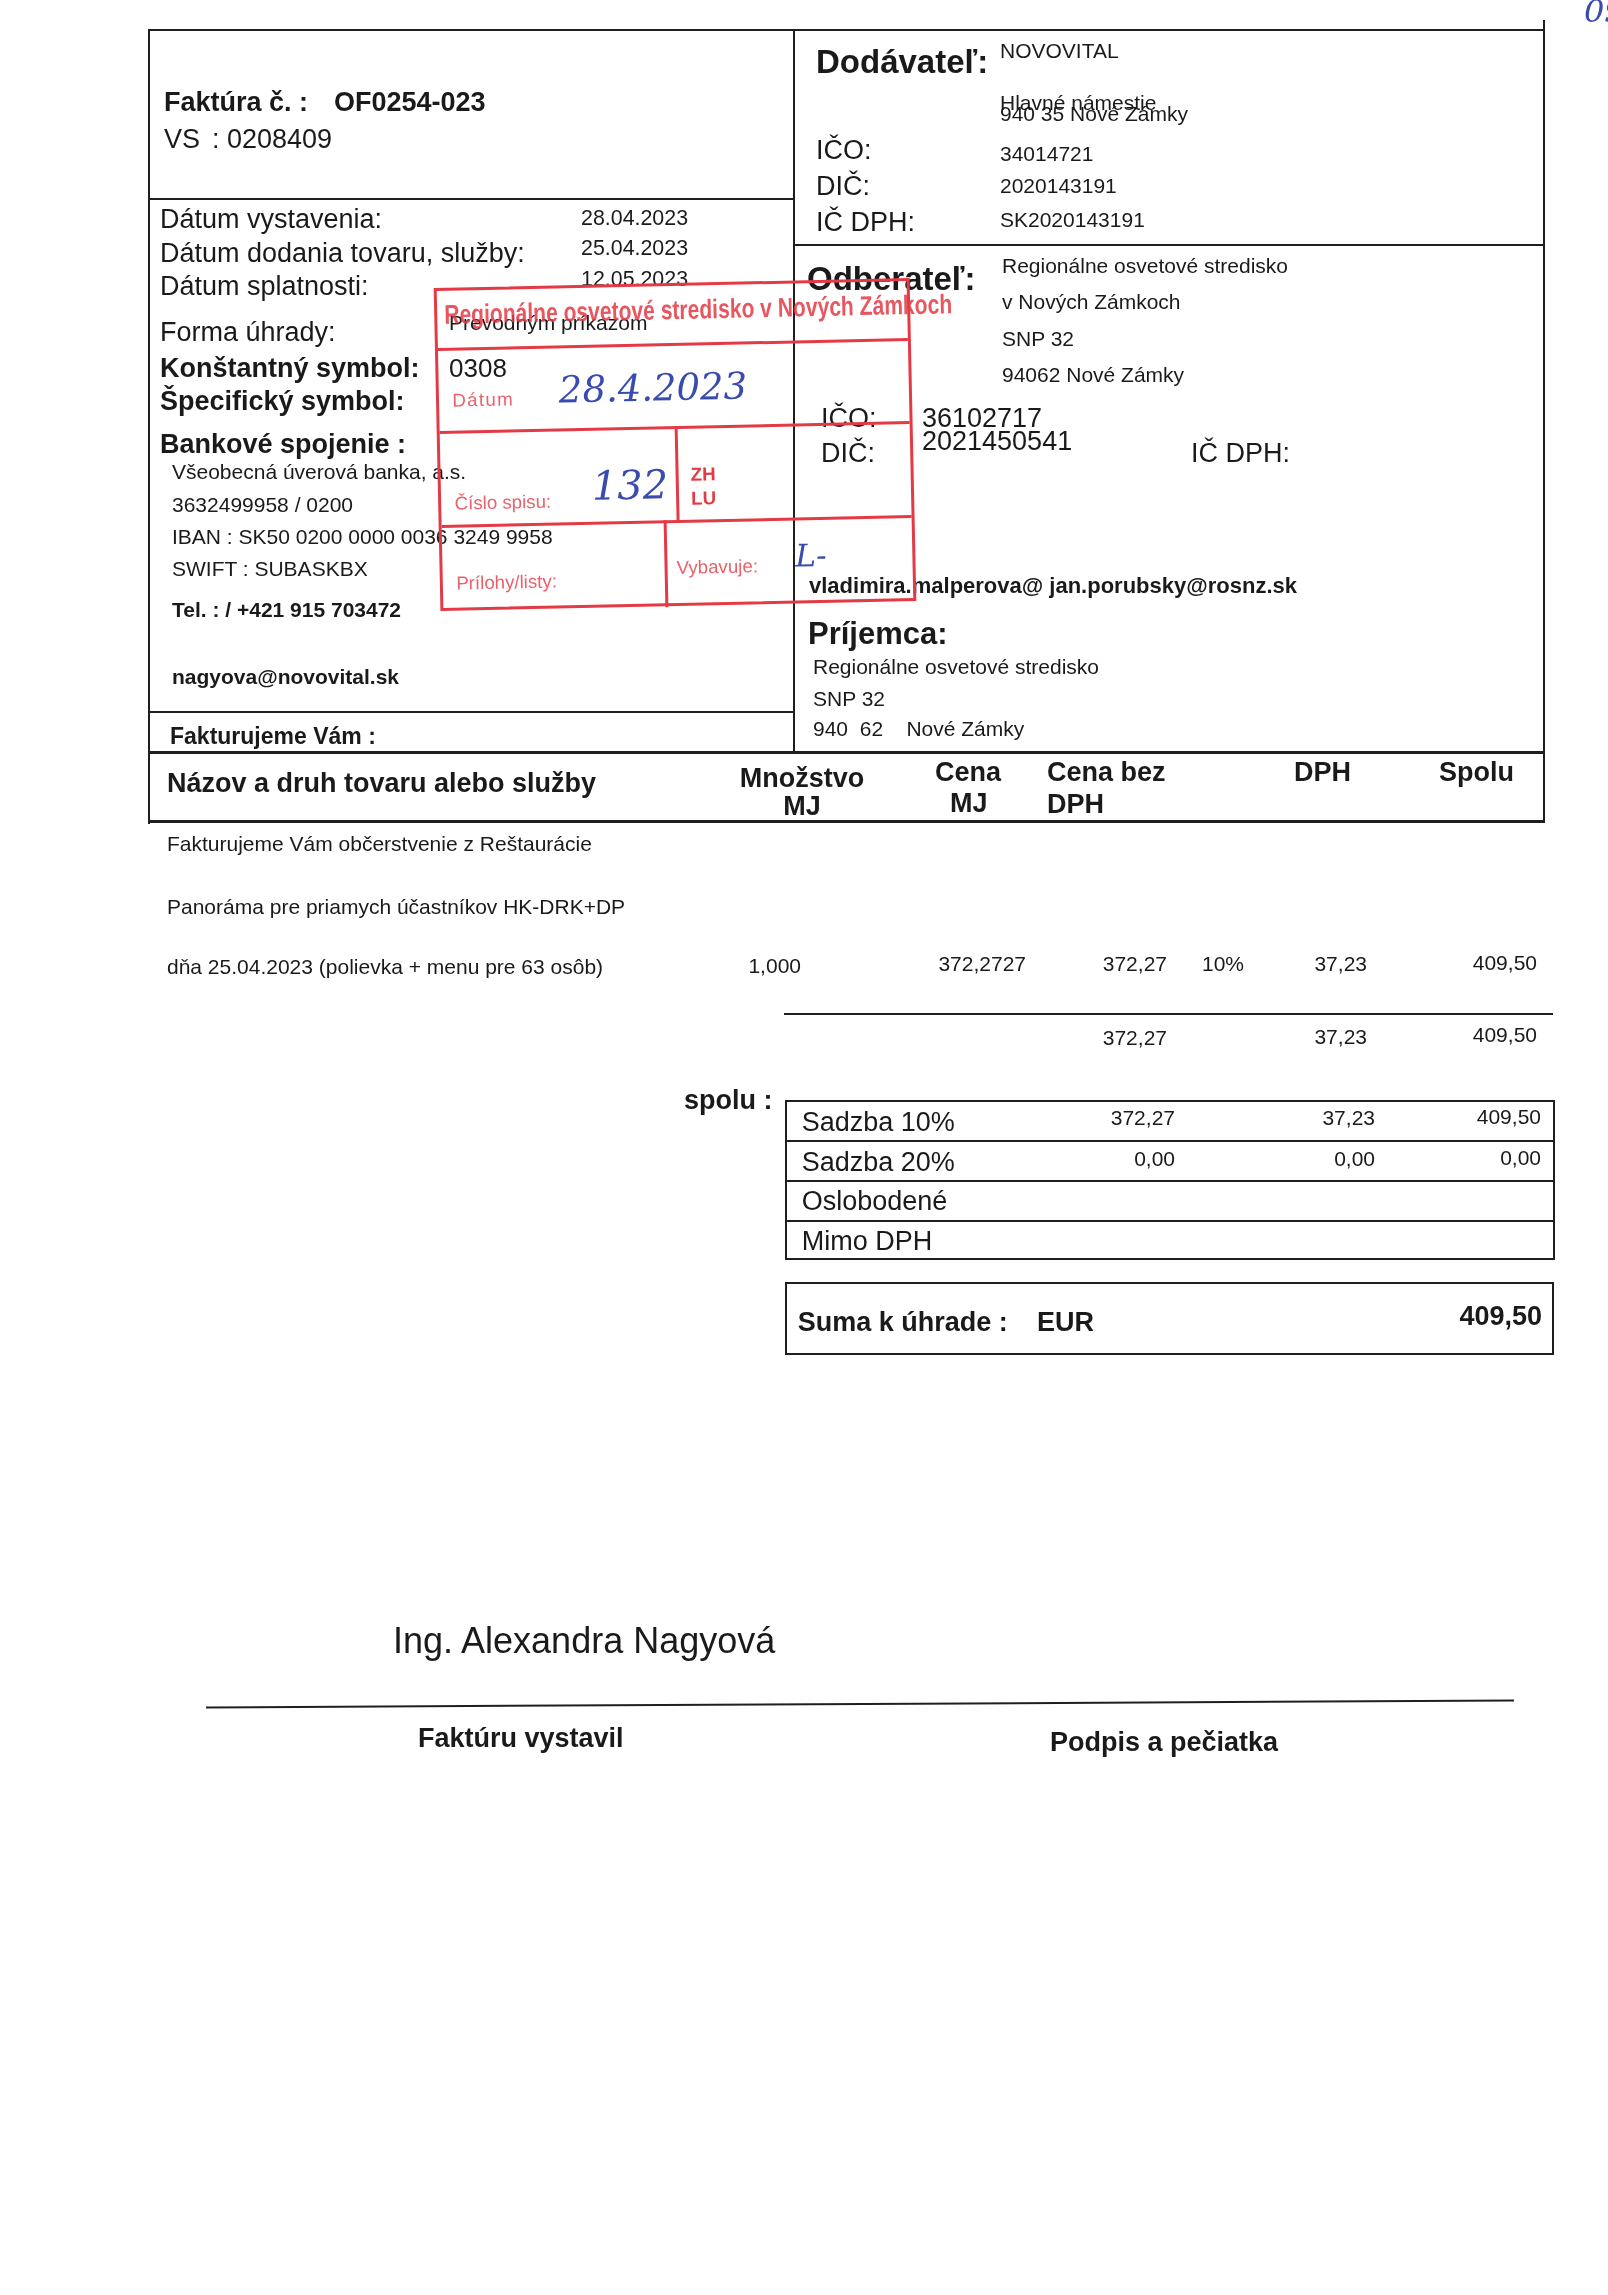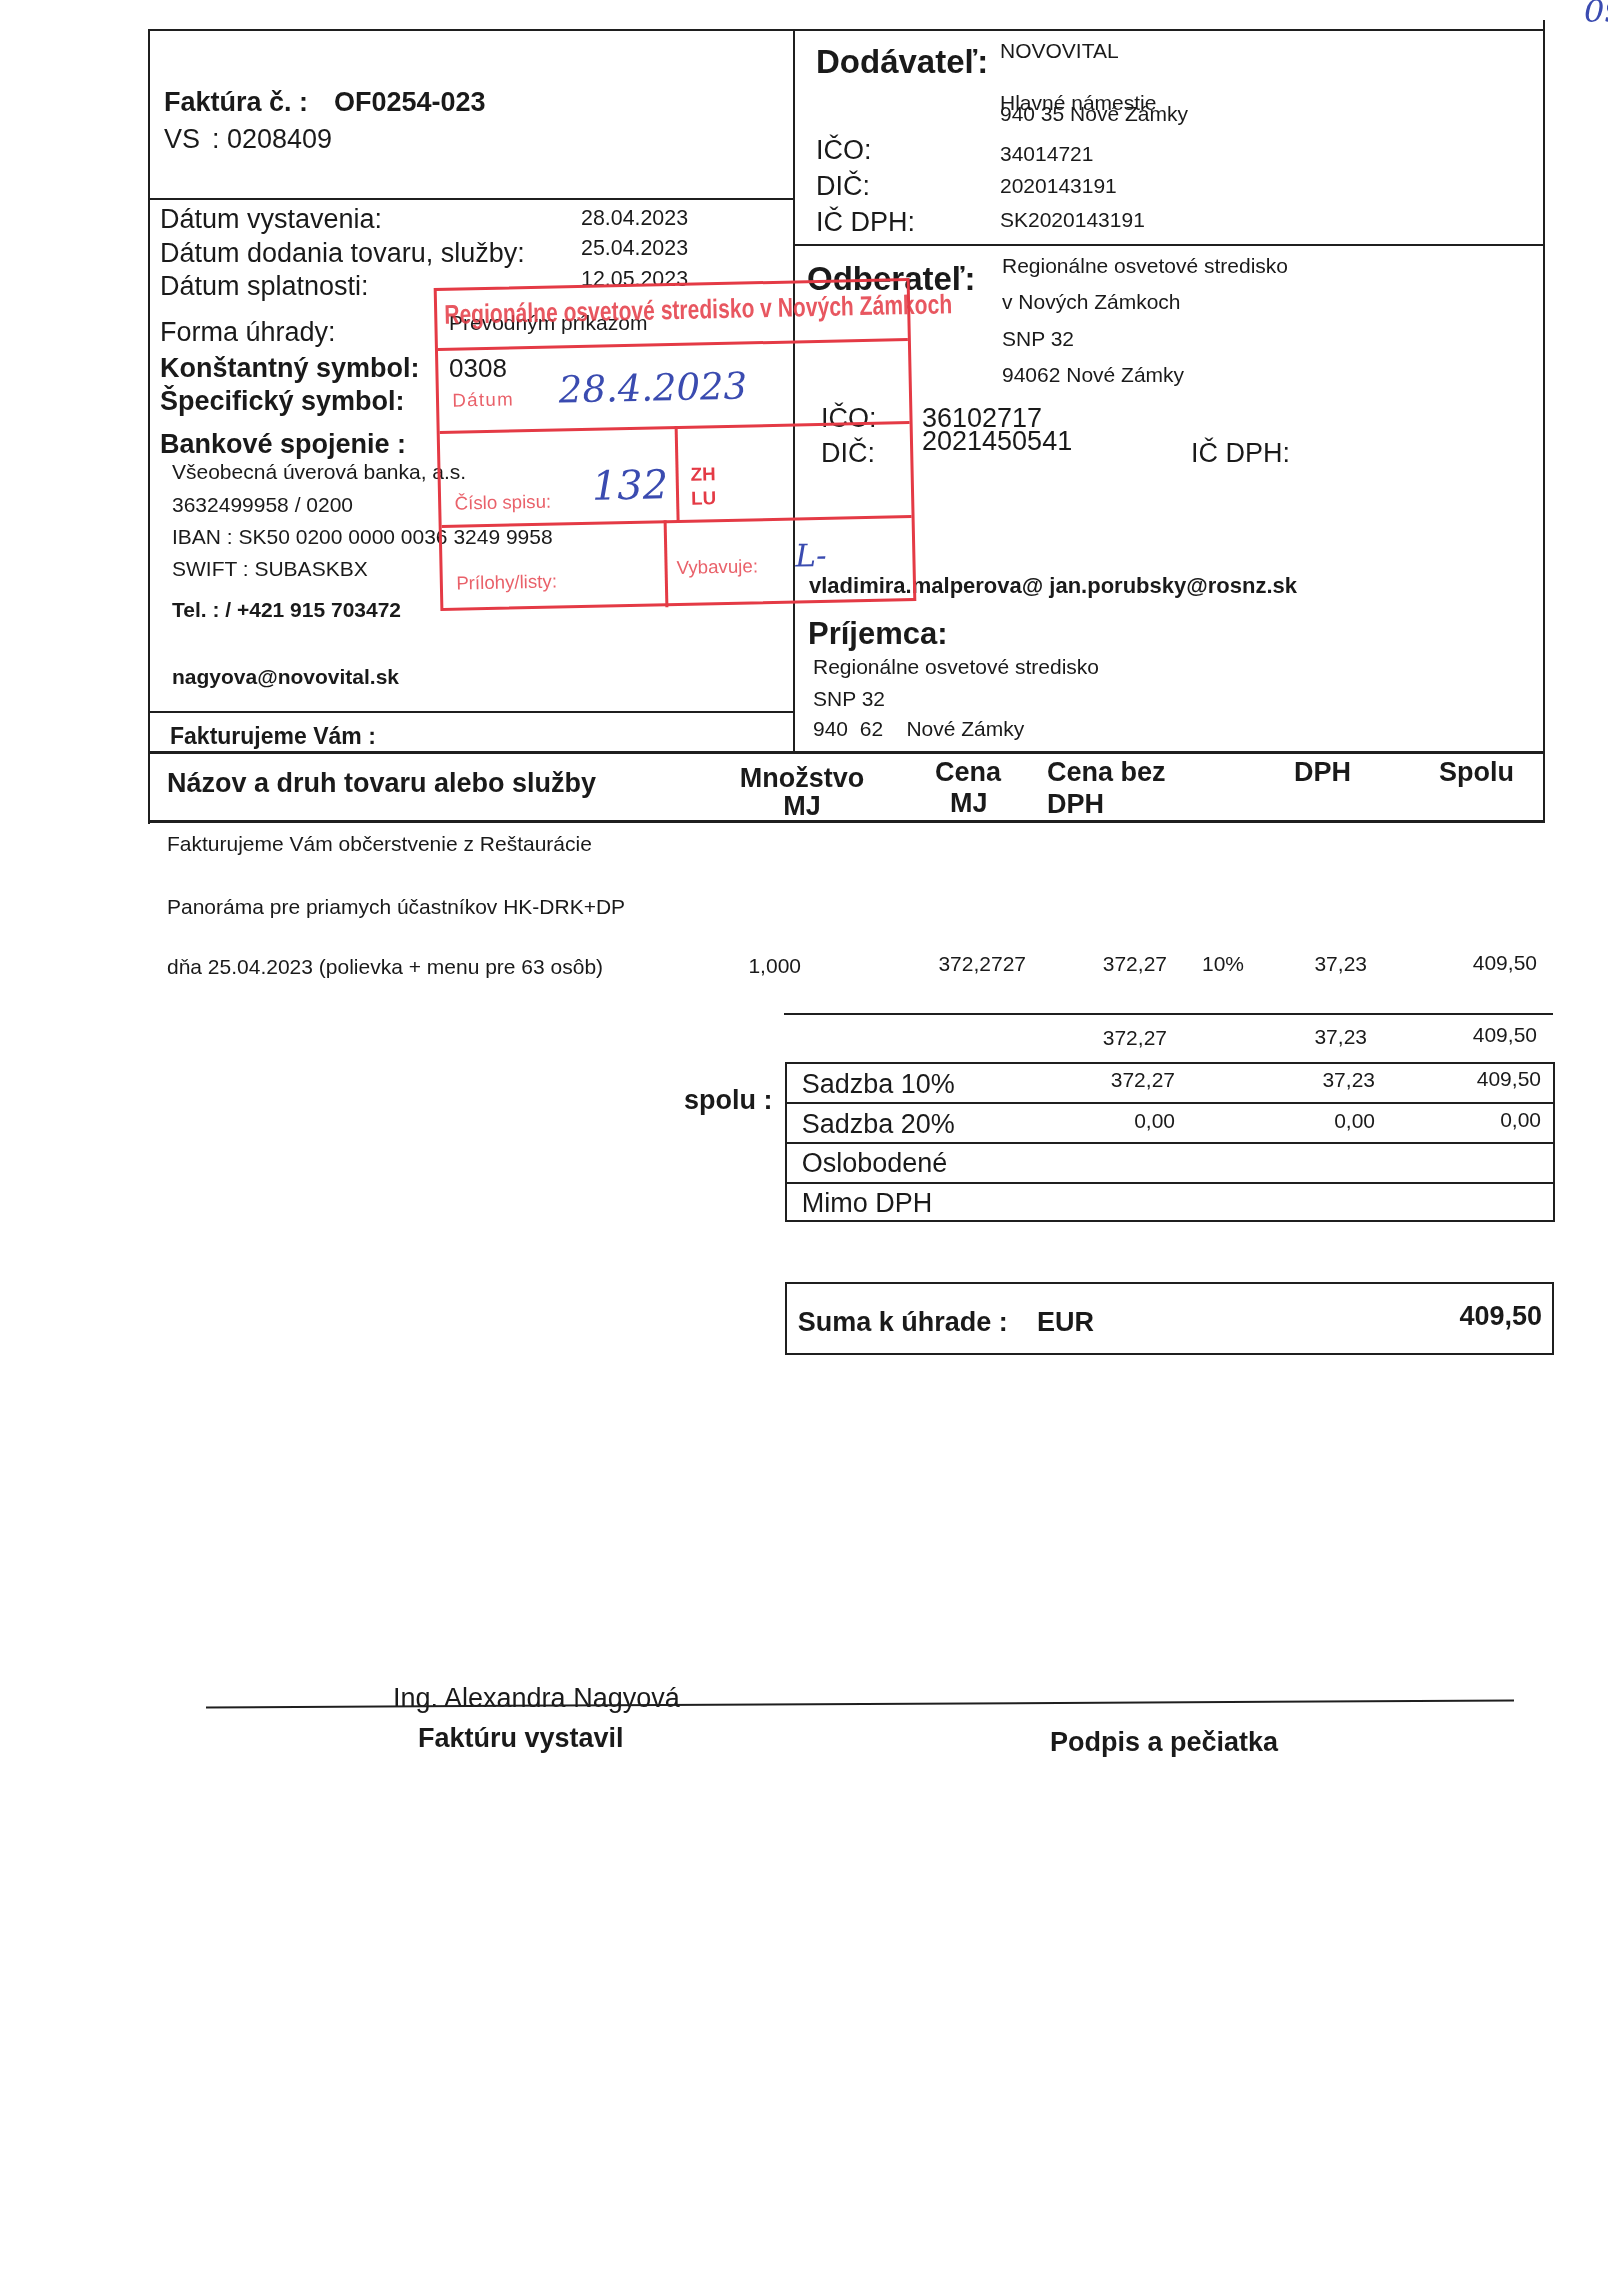--- a/index.html
+++ b/index.html
@@ -121,21 +121,21 @@
 <div class="abs" style="left:1202px;top:952px;font-size:21px;">10%</div>
 <div class="abs r" style="left:1269px;top:952px;width:98px;font-size:21px;">37,23</div>
 <div class="abs r" style="left:1403px;top:951px;width:134px;font-size:21px;">409,50</div>
 
 <div class="line" style="left:784px;top:1013px;width:769px;height:2px;"></div>
 <div class="abs r" style="left:1069px;top:1026px;width:98px;font-size:21px;">372,27</div>
 <div class="abs r" style="left:1269px;top:1025px;width:98px;font-size:21px;">37,23</div>
 <div class="abs r" style="left:1403px;top:1023px;width:134px;font-size:21px;">409,50</div>
 
 <div class="abs b" style="left:684px;top:1085px;font-size:27px;">spolu :</div>
-<div class="box" style="left:785px;top:1062px;width:770px;height:160px;">
+<div class="box" style="left:785px;top:1100px;width:770px;height:160px;">
   <div class="line" style="left:0;top:38px;width:100%;height:2px;"></div>
   <div class="line" style="left:0;top:78px;width:100%;height:2px;"></div>
   <div class="line" style="left:0;top:118px;width:100%;height:2px;"></div>
 
   <div class="abs" style="left:14.7px;top:5.3px;font-size:27px;">Sadzba 10%</div>
   <div class="abs r" style="left:254px;top:4px;width:134px;font-size:21px;">372,27</div>
   <div class="abs r" style="left:454px;top:4px;width:134px;font-size:21px;">37,23</div>
   <div class="abs r" style="left:614px;top:2.7px;width:140px;font-size:21px;">409,50</div>
 
   <div class="abs" style="left:14.7px;top:45px;font-size:27px;">Sadzba 20%</div>
@@ -146,19 +146,19 @@
   <div class="abs" style="left:14.7px;top:84px;font-size:27px;">Oslobodené</div>
   <div class="abs" style="left:14.7px;top:124px;font-size:27px;">Mimo DPH</div>
 </div>
 
 <div class="box" style="left:785px;top:1282px;width:769px;height:73px;">
   <div class="abs b" style="left:10.7px;top:23px;font-size:27px;">Suma k úhrade :</div>
   <div class="abs b" style="left:250px;top:23px;font-size:27px;">EUR</div>
   <div class="abs b r" style="left:588px;top:17.4px;width:167px;font-size:27px;">409,50</div>
 </div>
 
-<div class="abs" style="left:393px;top:1683px;font-size:27px;">Ing. Alexandra Nagyová</div>
+<div class="abs" style="left:393px;top:1620px;font-size:36px;">Ing. Alexandra Nagyová</div>
 <div class="line" style="left:206px;top:1703px;width:1308px;height:2px;transform:rotate(-0.3deg);"></div>
 <div class="abs b" style="left:418px;top:1723px;font-size:27px;">Faktúru vystavil</div>
 <div class="abs b" style="left:1050px;top:1727px;font-size:27px;">Podpis a pečiatka</div>
 
 <div class="abs blue" style="left:1584px;top:-8px;font-size:32px;">09</div>
 
 
 </body></html>

